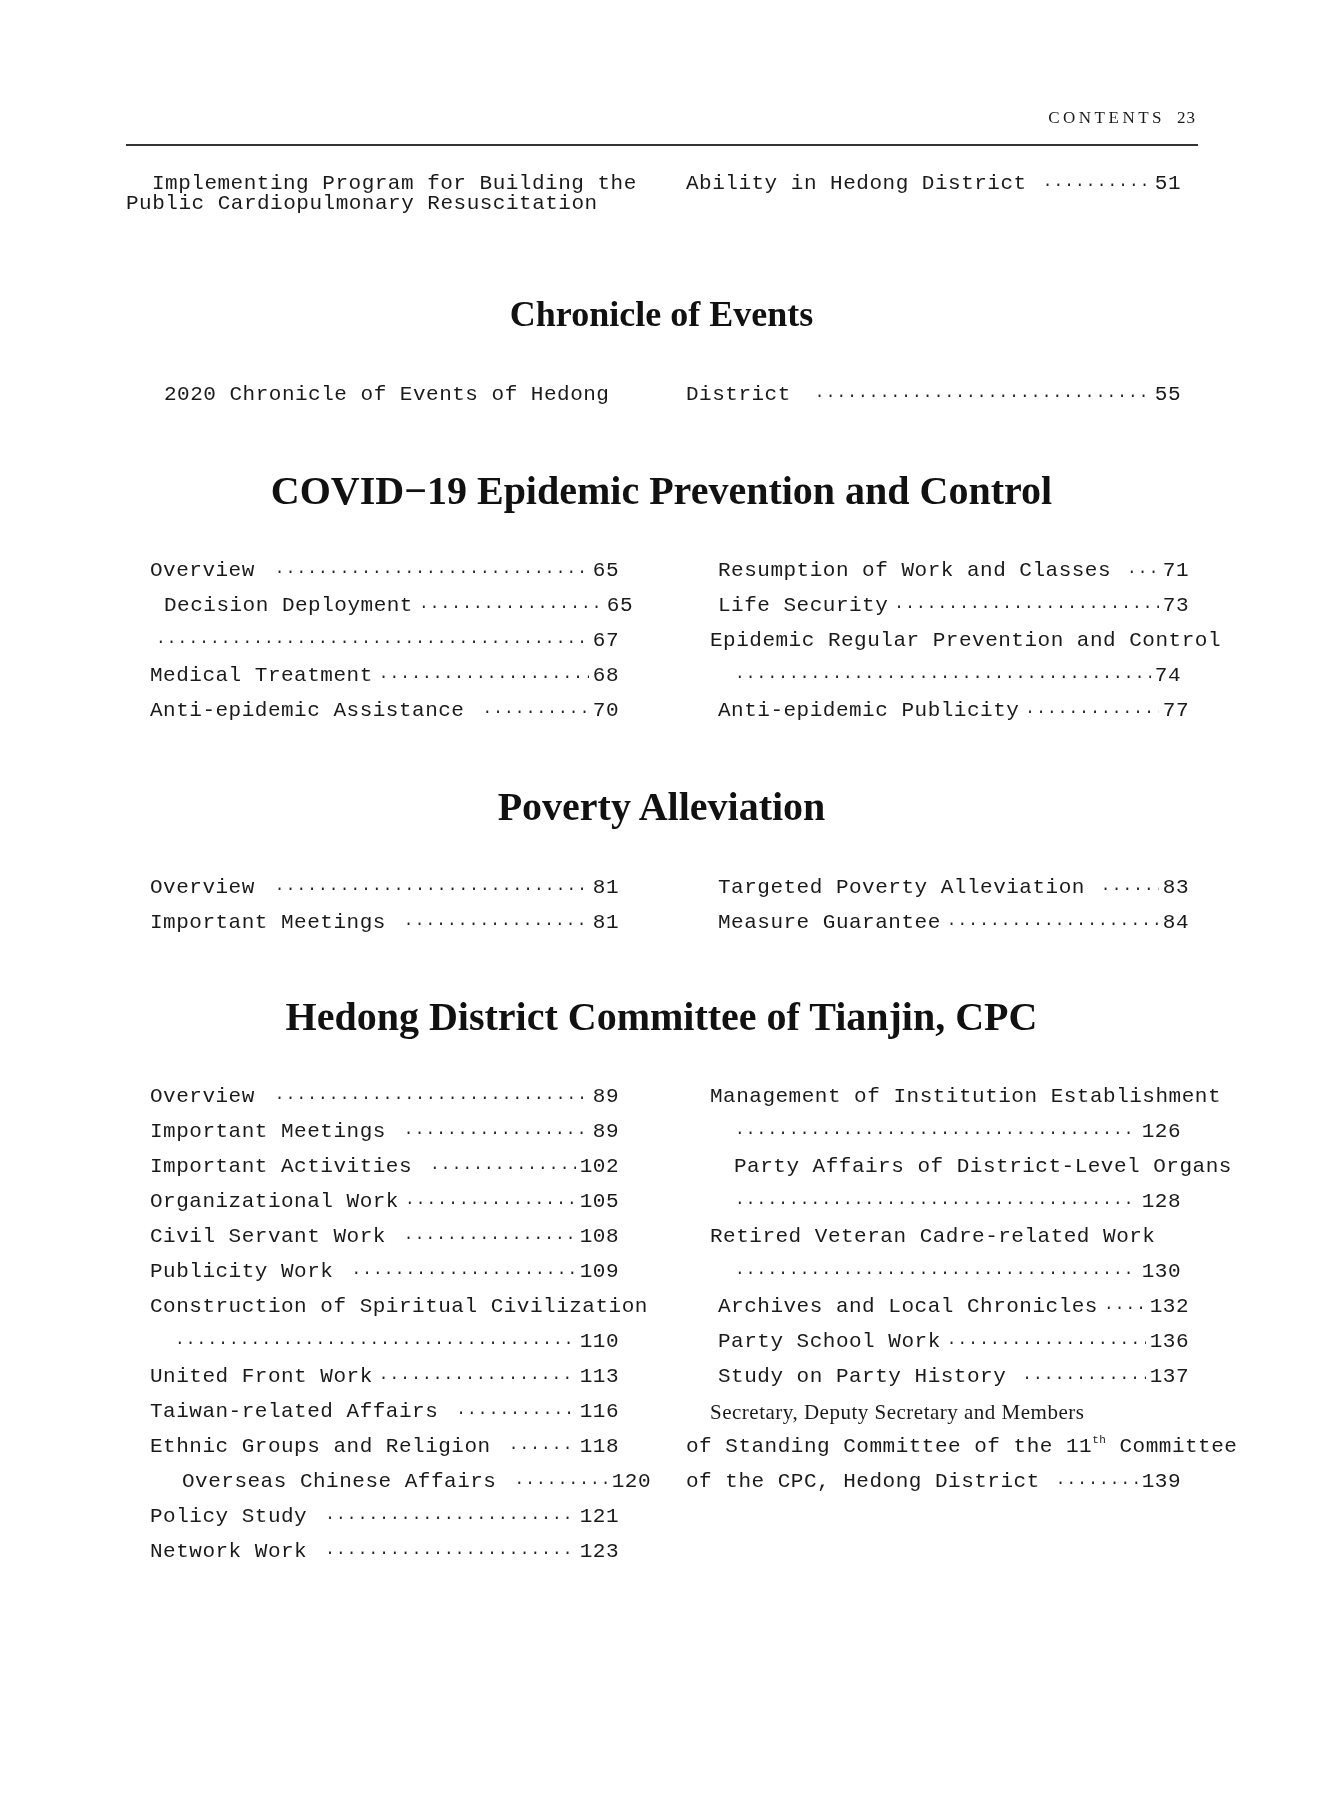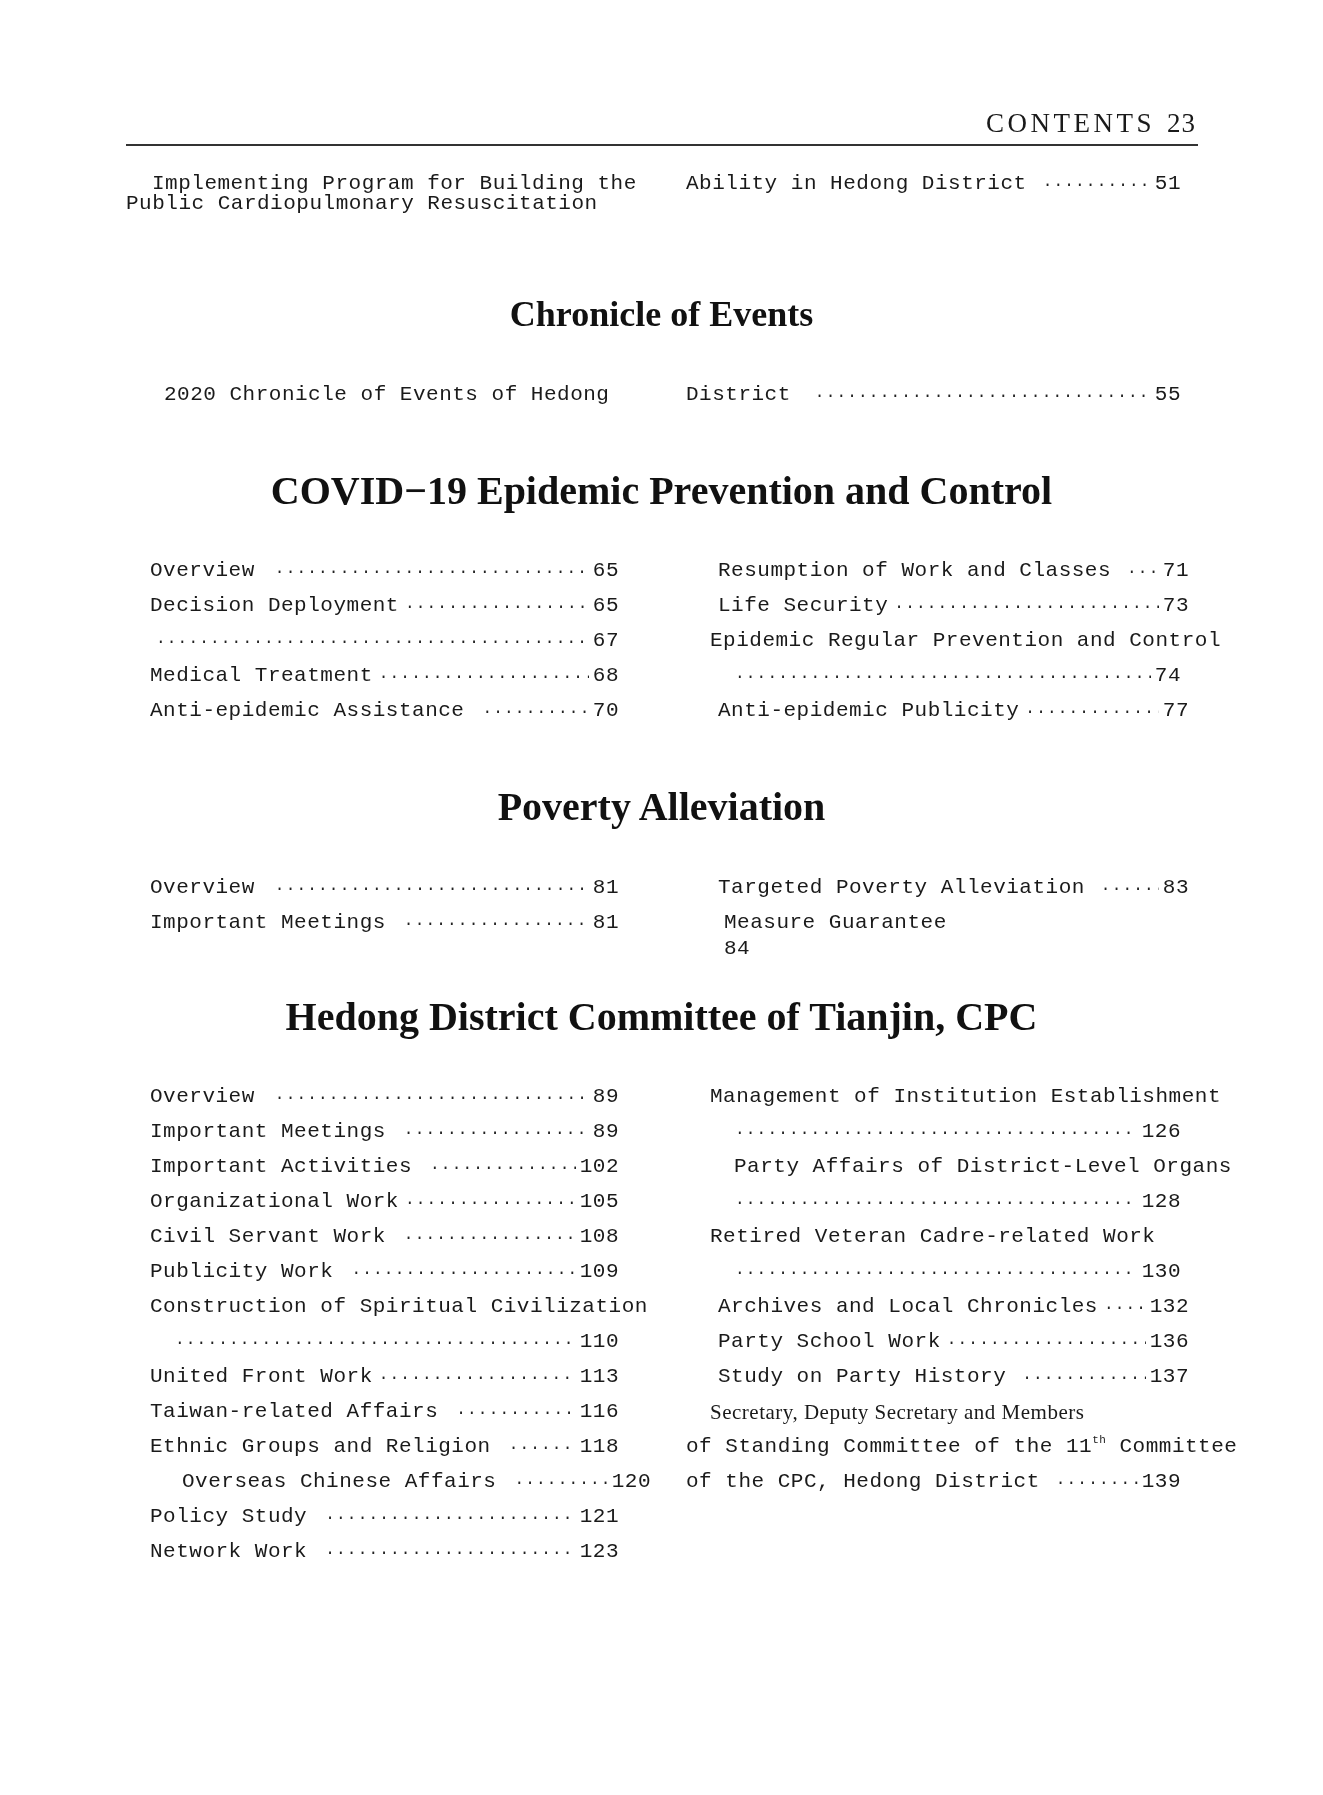--- a/index.html
+++ b/index.html
@@ -1,19 +1,19 @@
 <!DOCTYPE html>
 <html><head>
 <meta charset="utf-8">
 <style>
   html, body { margin: 0; padding: 0; background: #ffffff; }
   body { width: 1323px; height: 1795px; position: relative; overflow: hidden; color: #1a1a1a; }
   .mono { font-family: "Liberation Mono", "DejaVu Sans Mono", monospace; font-size: 21px; letter-spacing: 0.5px; }
   .page-header { position: absolute; left: 126px; top: 108px; width: 1072px; height: 36px; border-bottom: 2px solid #333; }
-  .page-header .htext { position: absolute; right: 2px; top: 0; font-family: "Liberation Serif", "DejaVu Serif", serif; font-size: 27px; letter-spacing: 3.5px; }
+  .page-header .htext { position: absolute; right: 2px; top: 0; font-family: "Liberation Serif", "DejaVu Serif", serif; font-size: 17px; letter-spacing: 3.5px; }
   .page-header .hnum { margin-left: 12px; letter-spacing: 1px; }
   .abs { position: absolute; white-space: nowrap; line-height: 24px; }
   .heading { position: absolute; left: 0; width: 1323px; text-align: center; font-family: "Liberation Serif", "DejaVu Serif", serif; font-weight: bold; color: #111; }
   .h-md { font-size: 36px; }
   .h-lg { font-size: 40px; }
   .row { position: absolute; display: flex; align-items: baseline; white-space: nowrap; height: 26px; line-height: 26px; }
   .row .label { flex: 0 0 auto; }
   .row .dots { flex: 1 1 auto; overflow: hidden; margin: 0 4px 0 6px; font-size: 16px; letter-spacing: 1.2px; color: #222; }
   .row .dots::before { content: "··································································································"; }
   .row .num { flex: 0 0 auto; text-align: right; }
@@ -46,21 +46,21 @@
   <span class="num">55</span>
 </div>
 
 <div class="heading h-lg" style="top:467px;">COVID−19 Epidemic Prevention and Control</div>
 
 <div class="row mono left-col" style="top:558px;">
     <span class="label">Overview</span>
     <span class="dots" style="margin-left:20px;"></span>
     <span class="num">65</span>
   </div>
-<div class="row mono left-col" style="top:593px;">
+<div class="row mono left-col" style="top:593px;margin-left:14px;">
     <span class="label">Decision Deployment</span>
     <span class="dots"></span>
     <span class="num">65</span>
   </div>
 <div class="row mono left-col" style="top:628px;">
     <span class="dots"></span>
     <span class="num">67</span>
   </div>
 <div class="row mono left-col" style="top:663px;">
     <span class="label">Medical Treatment</span>
@@ -104,21 +104,21 @@
 <div class="row mono left-col" style="top:910px;">
     <span class="label">Important Meetings</span>
     <span class="dots" style="margin-left:18px;"></span>
     <span class="num">81</span>
   </div>
 <div class="row mono right-col" style="top:875px;">
     <span class="label">Targeted Poverty Alleviation</span>
     <span class="dots" style="margin-left:16px;"></span>
     <span class="num">83</span>
   </div>
-<div class="row mono right-col" style="top:910px;flex-direction:column;">
+<div class="row mono right-col" style="top:910px;">
     <span class="label">Measure Guarantee</span>
     <span class="dots"></span>
     <span class="num">84</span>
   </div>
 
 <div class="heading h-lg" style="top:993px;">Hedong District Committee of Tianjin, CPC</div>
 
 <div class="row mono left-col" style="top:1084px;">
     <span class="label">Overview</span>
     <span class="dots" style="margin-left:20px;"></span>

